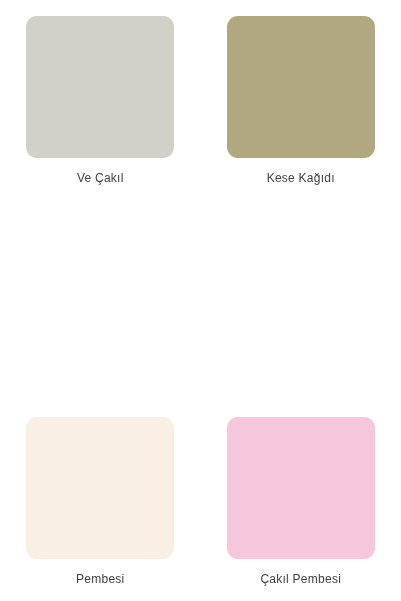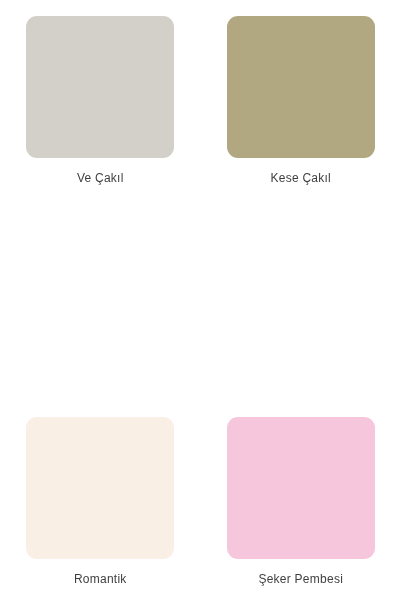--- a/index.html
+++ b/index.html
@@ -68,31 +68,31 @@
 
 <div class="palette-sheet">
 
   <div class="swatch-row">
     <div class="swatch-cell">
       <div class="swatch-chip" style="background-color: rgb(211, 207, 201);"></div>
       <div class="swatch-label" style="color: rgb(63, 63, 63);">Ve Çakıl</div>
     </div>
     <div class="swatch-cell">
       <div class="swatch-chip" style="background-color: rgb(177, 168, 129);"></div>
-      <div class="swatch-label" style="color: rgb(63, 63, 63);">Kese Çakıl</div>
+      <div class="swatch-label" style="color: rgb(63, 63, 63);">Kese Kağıdı</div>
     </div>
   </div>
 
   <div class="swatch-row">
   </div>
 
   <div class="swatch-row">
     <div class="swatch-cell">
       <div class="swatch-chip" style="background-color: rgb(250, 239, 228);"></div>
-      <div class="swatch-label" style="color: rgb(63, 63, 63);">Romantik</div>
+      <div class="swatch-label" style="color: rgb(63, 63, 63);">Pembesi</div>
     </div>
     <div class="swatch-cell">
       <div class="swatch-chip" style="background-color: rgb(246, 198, 220);"></div>
-      <div class="swatch-label" style="color: rgb(63, 63, 63);">Şeker Pembesi</div>
+      <div class="swatch-label" style="color: rgb(63, 63, 63);">Çakıl Pembesi</div>
     </div>
   </div>
 
 </div>
 
 </body></html>

